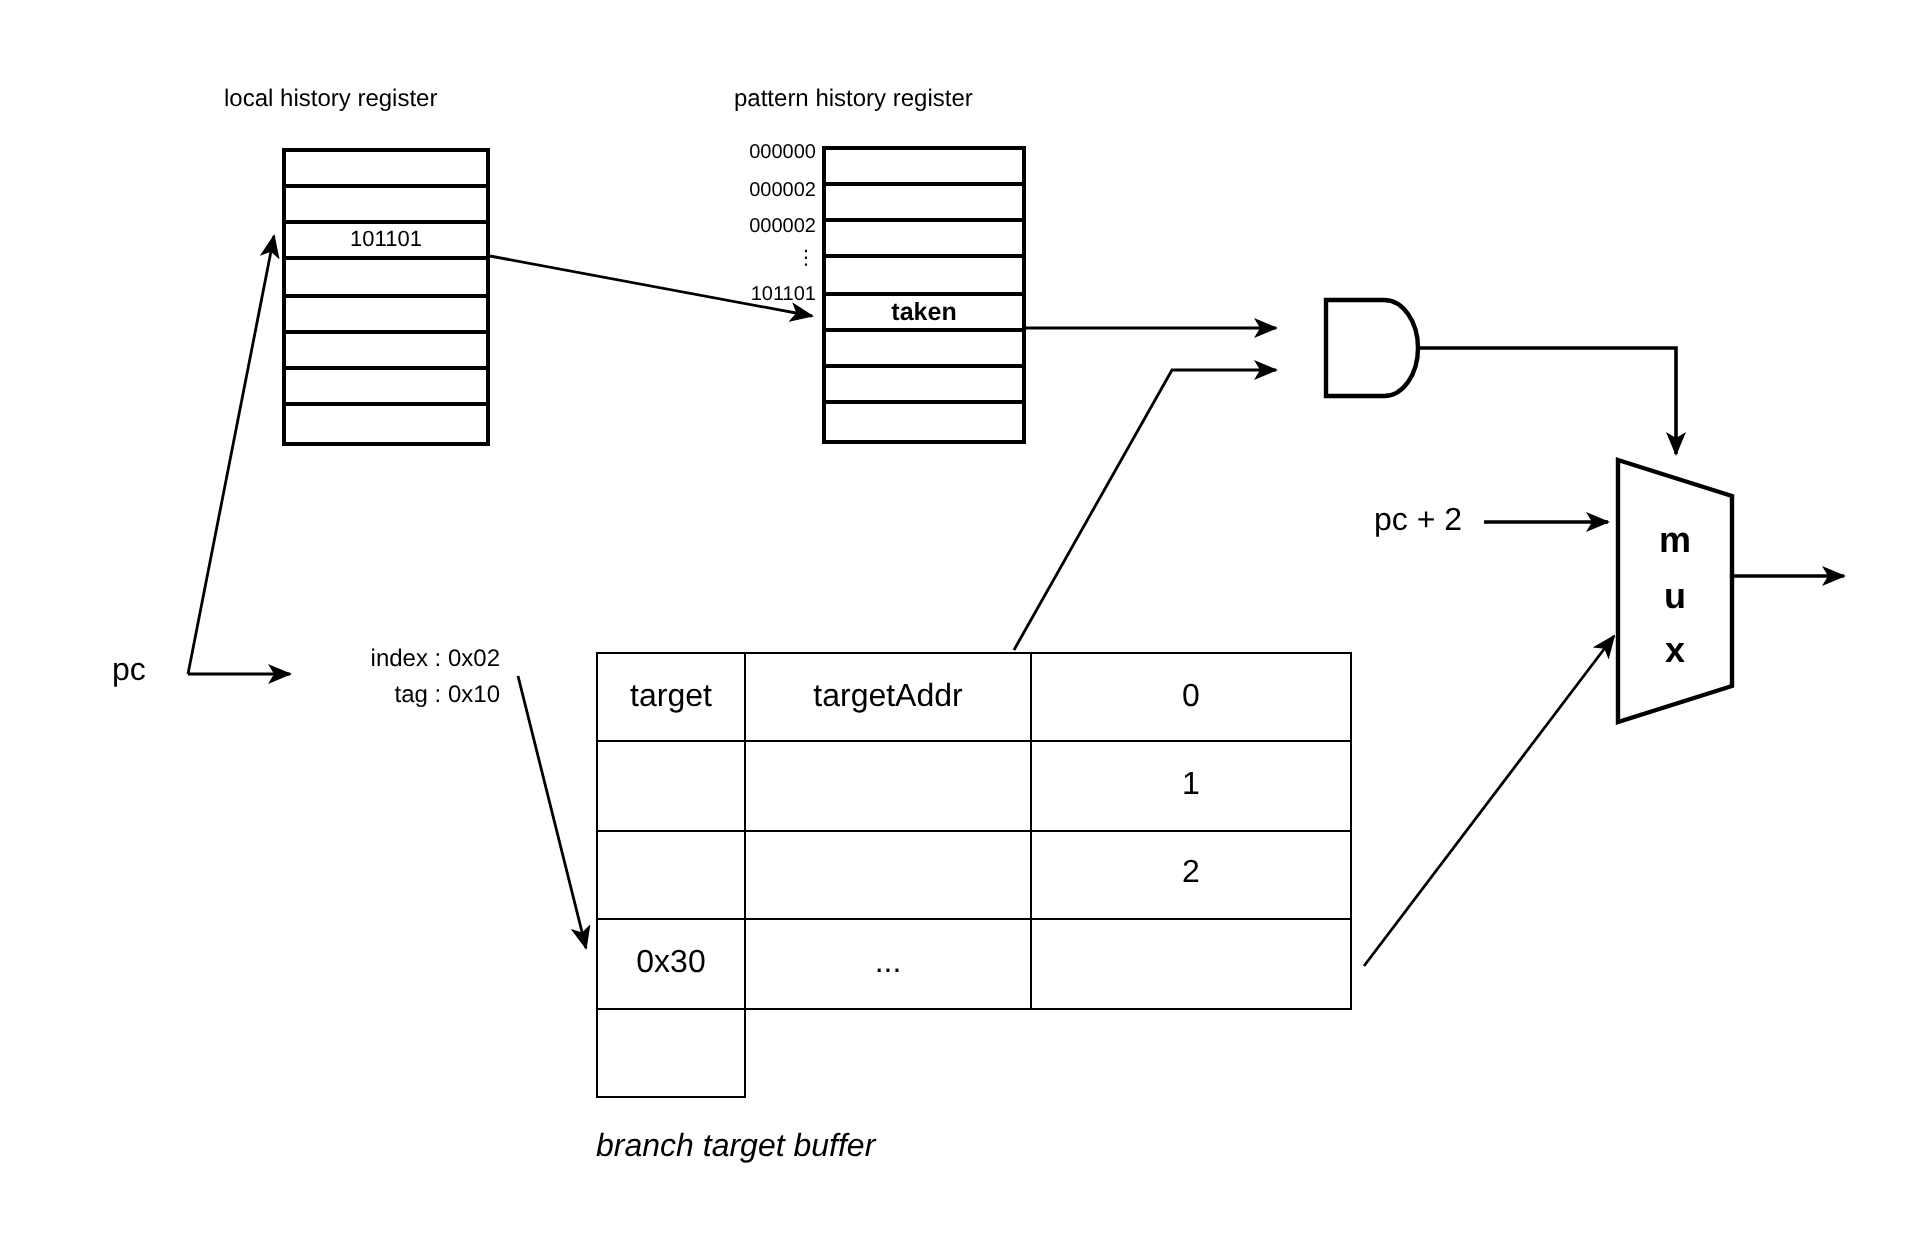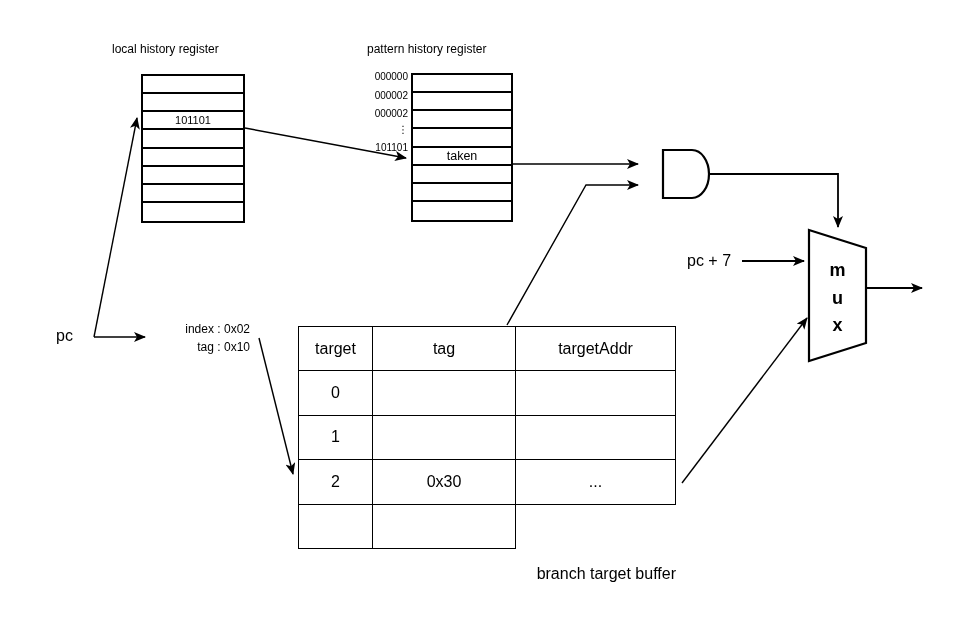--- a/index.html
+++ b/index.html
@@ -23,21 +23,21 @@
     border:2px solid #000;
     background:#fff;
     box-sizing:border-box;
   }
   .reg-table .rrow{
     border-bottom:2px solid #000;
     display:flex;align-items:center;justify-content:center;
     font-size:11px;
   }
   .reg-table .rrow:last-child{border-bottom:none;}
-  .reg-table .rrow.taken-row{font-size:12.5px;font-weight:normal;}
+  .reg-table .rrow.taken-row{font-size:12.5px;font-weight:bold;}
   .phr-label{
     position:absolute;
     width:90px;text-align:right;
     font-size:10px;line-height:12px;white-space:nowrap;
   }
   
   #btb-table{
     position:absolute;left:298px;top:326px;width:378px;height:223px;
     display:grid;
     grid-template-columns:74px 143px 1fr;
@@ -129,44 +129,43 @@
     <div class="rrow"></div>
   </div>
 
   <div class="abs bodytext" style="left:56px;top:327px;">pc</div>
 
   <div id="decode-block">
     <div>index : 0x02</div>
     <div>tag : 0x10</div>
   </div>
 
-  <div class="abs bodytext" style="left:687px;top:252px;">pc + 7</div>
+  <div class="abs bodytext" style="left:687px;top:252px;">pc + 2</div>
 
   <div id="mux-label">
     <div>m</div>
     <div>u</div>
     <div>x</div>
   </div>
 
   <div id="btb-table">
     <div class="cell">target</div>
-    <div class="cell">tag</div>
     <div class="cell">targetAddr</div>
 
     <div class="cell">0</div>
     <div class="cell"></div>
     <div class="cell"></div>
 
     <div class="cell">1</div>
     <div class="cell"></div>
     <div class="cell"></div>
 
     <div class="cell">2</div>
     <div class="cell">0x30</div>
 
     <div class="cell">...</div>
     <div class="cell"></div>
     <div class="cell"></div>
   </div>
 
-  <div class="abs bodytext" style="left:298px;top:565px;width:378px;text-align:right;">branch target buffer</div>
+  <div class="abs bodytext" style="left:298px;top:565px;width:378px;text-align:left;font-style:italic;">branch target buffer</div>
 
 </div>
 
 </body></html>

